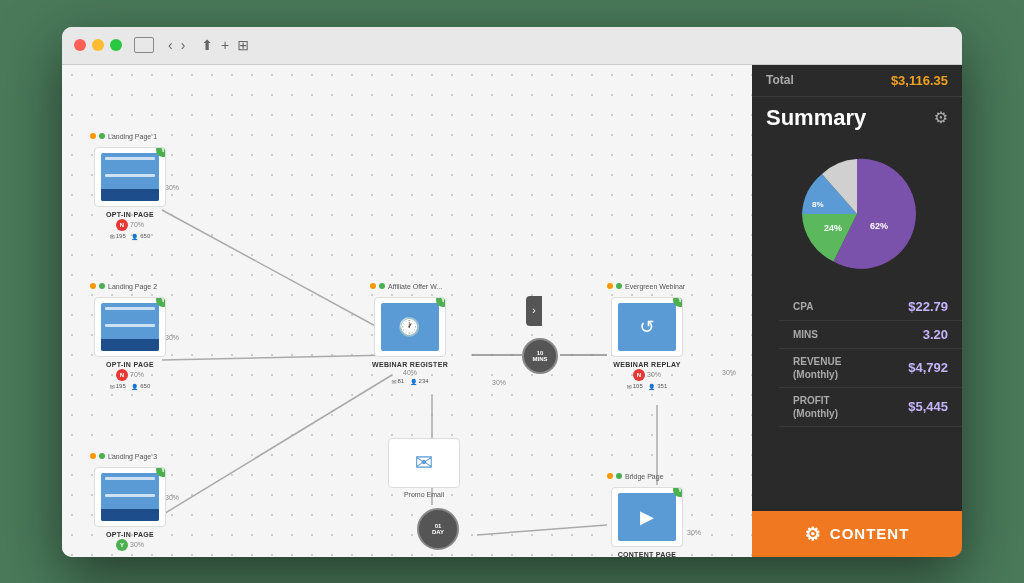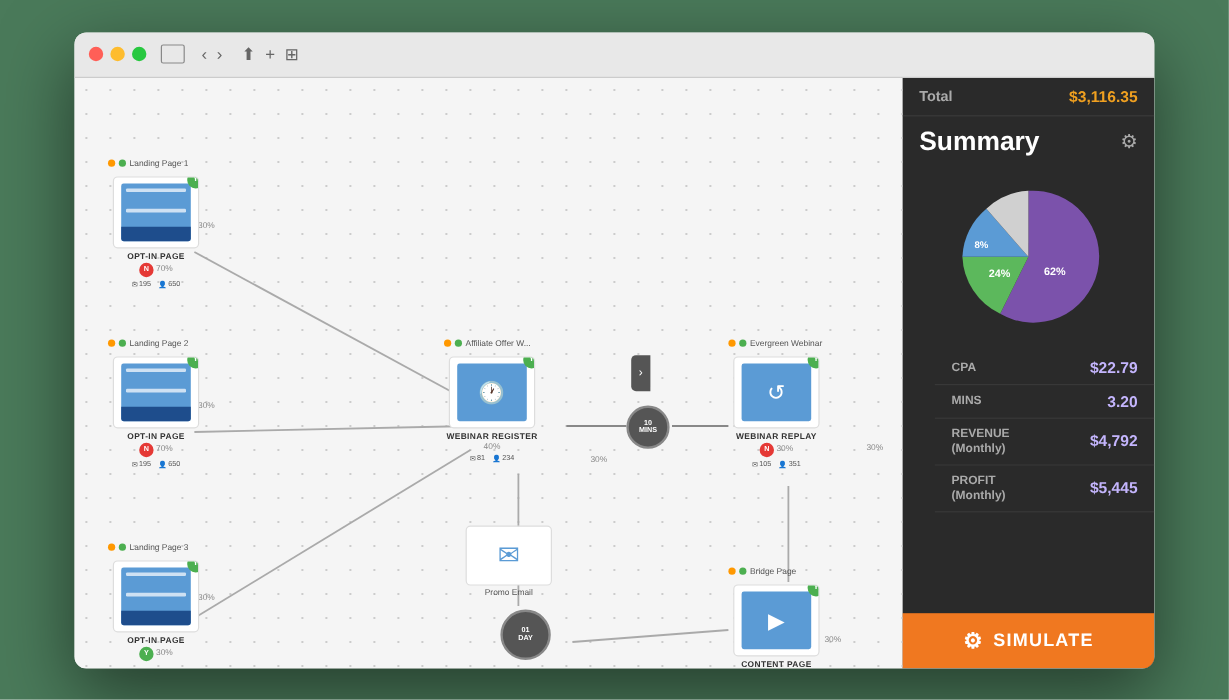--- a/index.html
+++ b/index.html
@@ -639,17 +639,17 @@
           <span class="metric-value">$4,792</span>
         </div>
         <div class="metric-row">
           <span class="metric-label" style="line-height:1.3;">PROFIT<br>(Monthly)</span>
           <span class="metric-value">$5,445</span>
         </div>
       </div>
 
       <button class="simulate-btn">
         <span class="simulate-icon">⚙</span>
-        <span>SIMULATE</span>
+        <span>CONTENT</span>
       </button>
     </div>
   </div>
 </div>
 
 </body></html>

